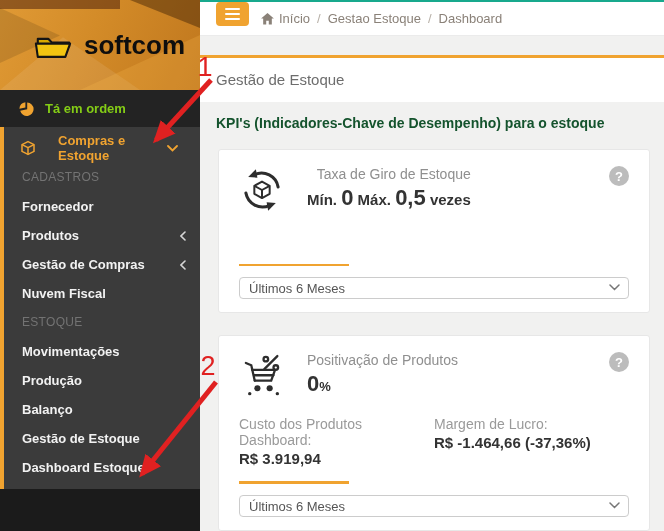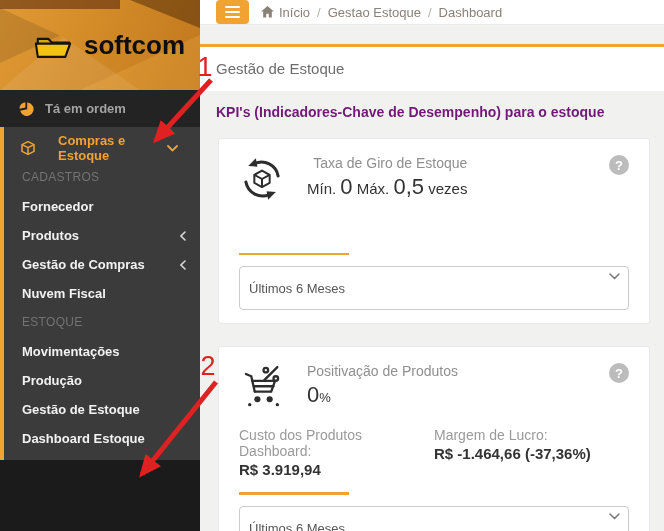--- a/index.html
+++ b/index.html
@@ -12,21 +12,21 @@
   .logo { height:90px; position:relative; background:linear-gradient(115deg,#e09a35 0%,#d38b28 45%,#c0771e 100%); display:flex; align-items:center; justify-content:center; gap:12px; overflow:hidden;padding-left:19px; }
   .facet { position:absolute; pointer-events:none; }
   .f1 { left:0; top:0; width:120px; height:9px; background:rgba(70,25,10,0.5); }
   .f2 { right:0; top:0; width:70px; height:28px; background:rgba(60,30,5,0.45); clip-path:polygon(100% 0,100% 100%,0 0); }
   .f3 { left:0; bottom:0; width:140px; height:62px; background:rgba(255,255,255,0.09); clip-path:polygon(0 100%,45% 15%,100% 100%); }
   .f4 { right:0; bottom:0; width:120px; height:55px; background:rgba(255,190,80,0.22); clip-path:polygon(0 100%,100% 0,100% 100%); }
   .f5 { left:0; top:8px; width:60px; height:55px; background:rgba(0,0,0,0.12); clip-path:polygon(0 0,100% 50%,0 100%); }
   .logo-text { font-size:26px; font-weight:bold; color:#0e0e0e; letter-spacing:0; position:relative; }
 
   .status-row { height:37px; background:#232323; display:flex; align-items:center; padding-left:18px; gap:11px; }
-  .status-label { color:#a3a3a3; font-weight:bold; font-size:13px; }
+  .status-label { color:#84cc16; font-weight:bold; font-size:13px; }
 
   .menu { background:#3b3b3b; border-left:4px solid #F0A330; padding-top:6px; padding-bottom:7px; }
   .active-row { height:30px; display:flex; align-items:center; padding-left:16px; gap:22px; cursor:pointer; }
   .active-label { color:#F0A330; font-weight:bold; font-size:13px; }
   .active-chevron { margin-left:auto; margin-right:22px; display:flex; }
   .sec-header { height:29px; line-height:29px; padding-left:18px; color:#737373; font-size:12px; letter-spacing:0.3px; }
   .menu-item { height:29px; display:flex; align-items:center; padding-left:18px; padding-right:14px; color:#f2f2f2; font-weight:bold; font-size:13px; cursor:pointer; }
   .item-chevron { margin-left:auto; display:flex; }
   .sidebar-bottom { flex:1; background:#1b1b1b; }
 
@@ -36,42 +36,42 @@
   .header { height:49px; background:#ffffff; border-bottom:1px solid #ebebeb; display:flex; padding-left:16px; gap:12px; }
   .hamburger { width:33px; height:24px; background:#F0A330; border:none; border-radius:4px; display:flex; flex-direction:column; justify-content:center; align-items:center; gap:3px; cursor:pointer; }
   .hamburger span { display:block; width:15px; height:2px; background:#ffffff; border-radius:1px; }
   .breadcrumb { display:flex; align-items:center; gap:7px; font-size:13px; color:#8a8178; }
   .crumb { display:flex; align-items:center; gap:5px; color:#8a8178; text-decoration:none; cursor:pointer; }
   .crumb-sep { color:#b7b0a7; }
 
   .content { flex:1; background:#f1f1f0; position:relative; }
   .panel { margin-top:19px; background:#ffffff; border-top:3px solid #F0A330; padding:13px 16px 14px; }
   .panel-title { color:#6d6d6d; font-size:15px; }
-  .kpi-heading { margin:13px 16px 0; color:#701a75; font-size:14px; font-weight:bold; }
+  .kpi-heading { margin:13px 16px 0; color:#14532d; font-size:14px; font-weight:bold; }
 
   .card { background:#ffffff; border:1px solid #e7e7e7; border-radius:3px; margin:18px 14px 0 18px; padding:16px 20px 13px; }
   .card2 { margin-top:22px; }
   .card-head { display:flex; align-items:flex-start; }
   .kpi-icon { width:46px; height:48px; margin-right:22px; flex:0 0 46px; }
   .kpi-title { color:#8f8f8f; font-size:14px;text-align:right; }
-  .kpi-value { margin-top:3px; color:#333333; font-weight:normal; font-size:15px; }
+  .kpi-value { margin-top:3px; color:#333333; font-weight:bold; font-size:15px; }
   .big { font-size:22px; }
   .unit-small { font-size:13px; }
   .help-badge { margin-left:auto; width:20px; height:20px; border-radius:50%; background:#bcbcbc; color:#ffffff; font-size:13px; font-weight:bold; display:flex; align-items:center; justify-content:center; cursor:pointer; flex:0 0 20px; }
 
   .stats-row { display:flex; margin-top:16px; }
   .stat { width:210px; }
   .stat-label { color:#9a9a9a; font-size:14px; }
   .stat-value { margin-top:2px; color:#333333; font-weight:bold; font-size:15px; }
 
   .underline1 { width:110px; height:2px; background:#F0A330; margin-top:50px; }
   .underline2 { width:110px; height:3px; background:#F0A330; margin-top:14px; }
 
   .select-wrap { position:relative; margin-top:11px; }
-  .period-select { width:100%; height:44px; border:1px solid #cccccc; border-radius:4px; background:#ffffff; color:#555555; font-size:13px; font-family:"Liberation Sans", sans-serif; padding:0 24px 0 9px; appearance:none; -webkit-appearance:none; }
+  .period-select { width:100%; height:22px; border:1px solid #cccccc; border-radius:4px; background:#ffffff; color:#555555; font-size:13px; font-family:"Liberation Sans", sans-serif; padding:0 24px 0 9px; appearance:none; -webkit-appearance:none; }
   .select-chevron { position:absolute; right:9px; top:7px; pointer-events:none; display:flex; }
 
   .overlay { position:absolute; left:0; top:0; width:664px; height:531px; pointer-events:none; z-index:50; }
 </style>
 </head>
 <body>
 
 <div class="app">
 
   <aside class="sidebar">
@@ -140,20 +140,23 @@
       <div class="menu-item">
         <span>Nuvem Fiscal</span>
       </div>
 
       <div class="sec-header">ESTOQUE</div>
       <div class="menu-item">
         <span>Movimentações</span>
       </div>
       <div class="menu-item">
         <span>Produção</span>
+      </div>
+      <div class="menu-item">
+        <span>Balanço</span>
       </div>
       <div class="menu-item">
         <span>Gestão de Estoque</span>
       </div>
       <div class="menu-item">
         <span>Dashboard Estoque</span>
       </div>
     </nav>
     <div class="sidebar-bottom"></div>
   </aside>

